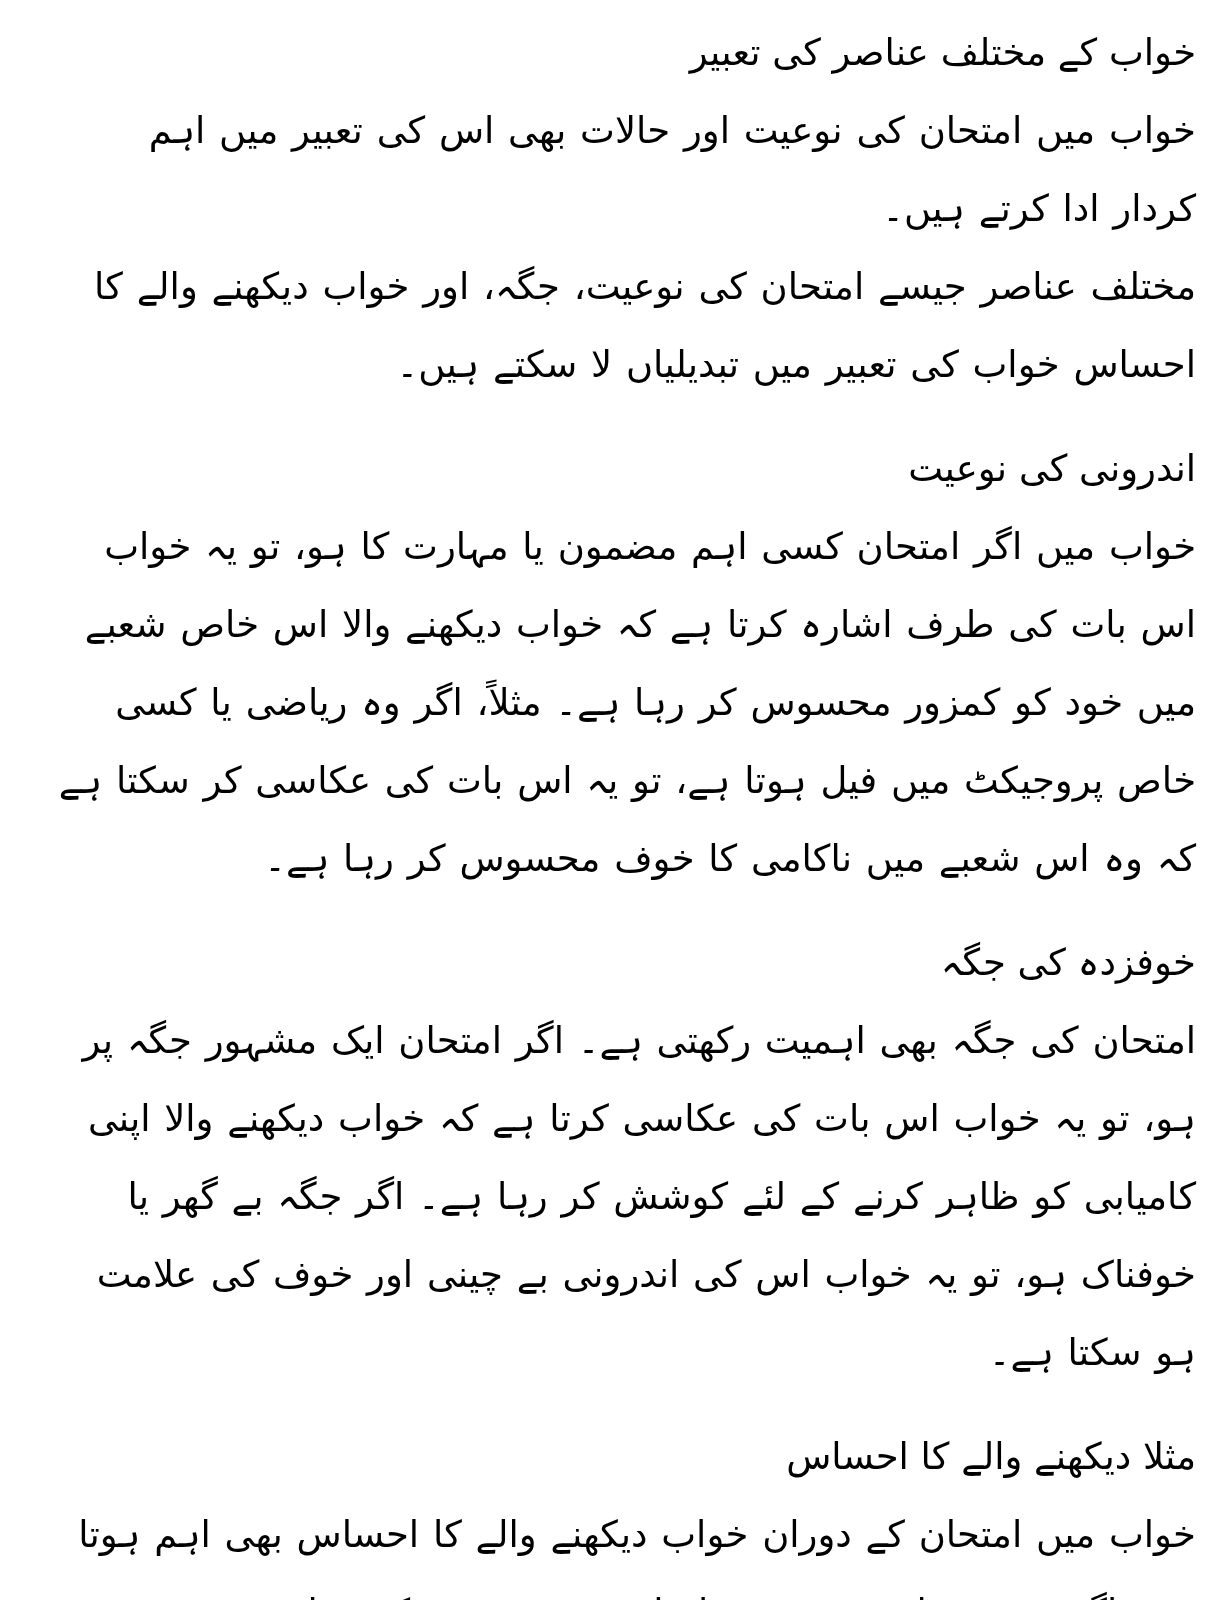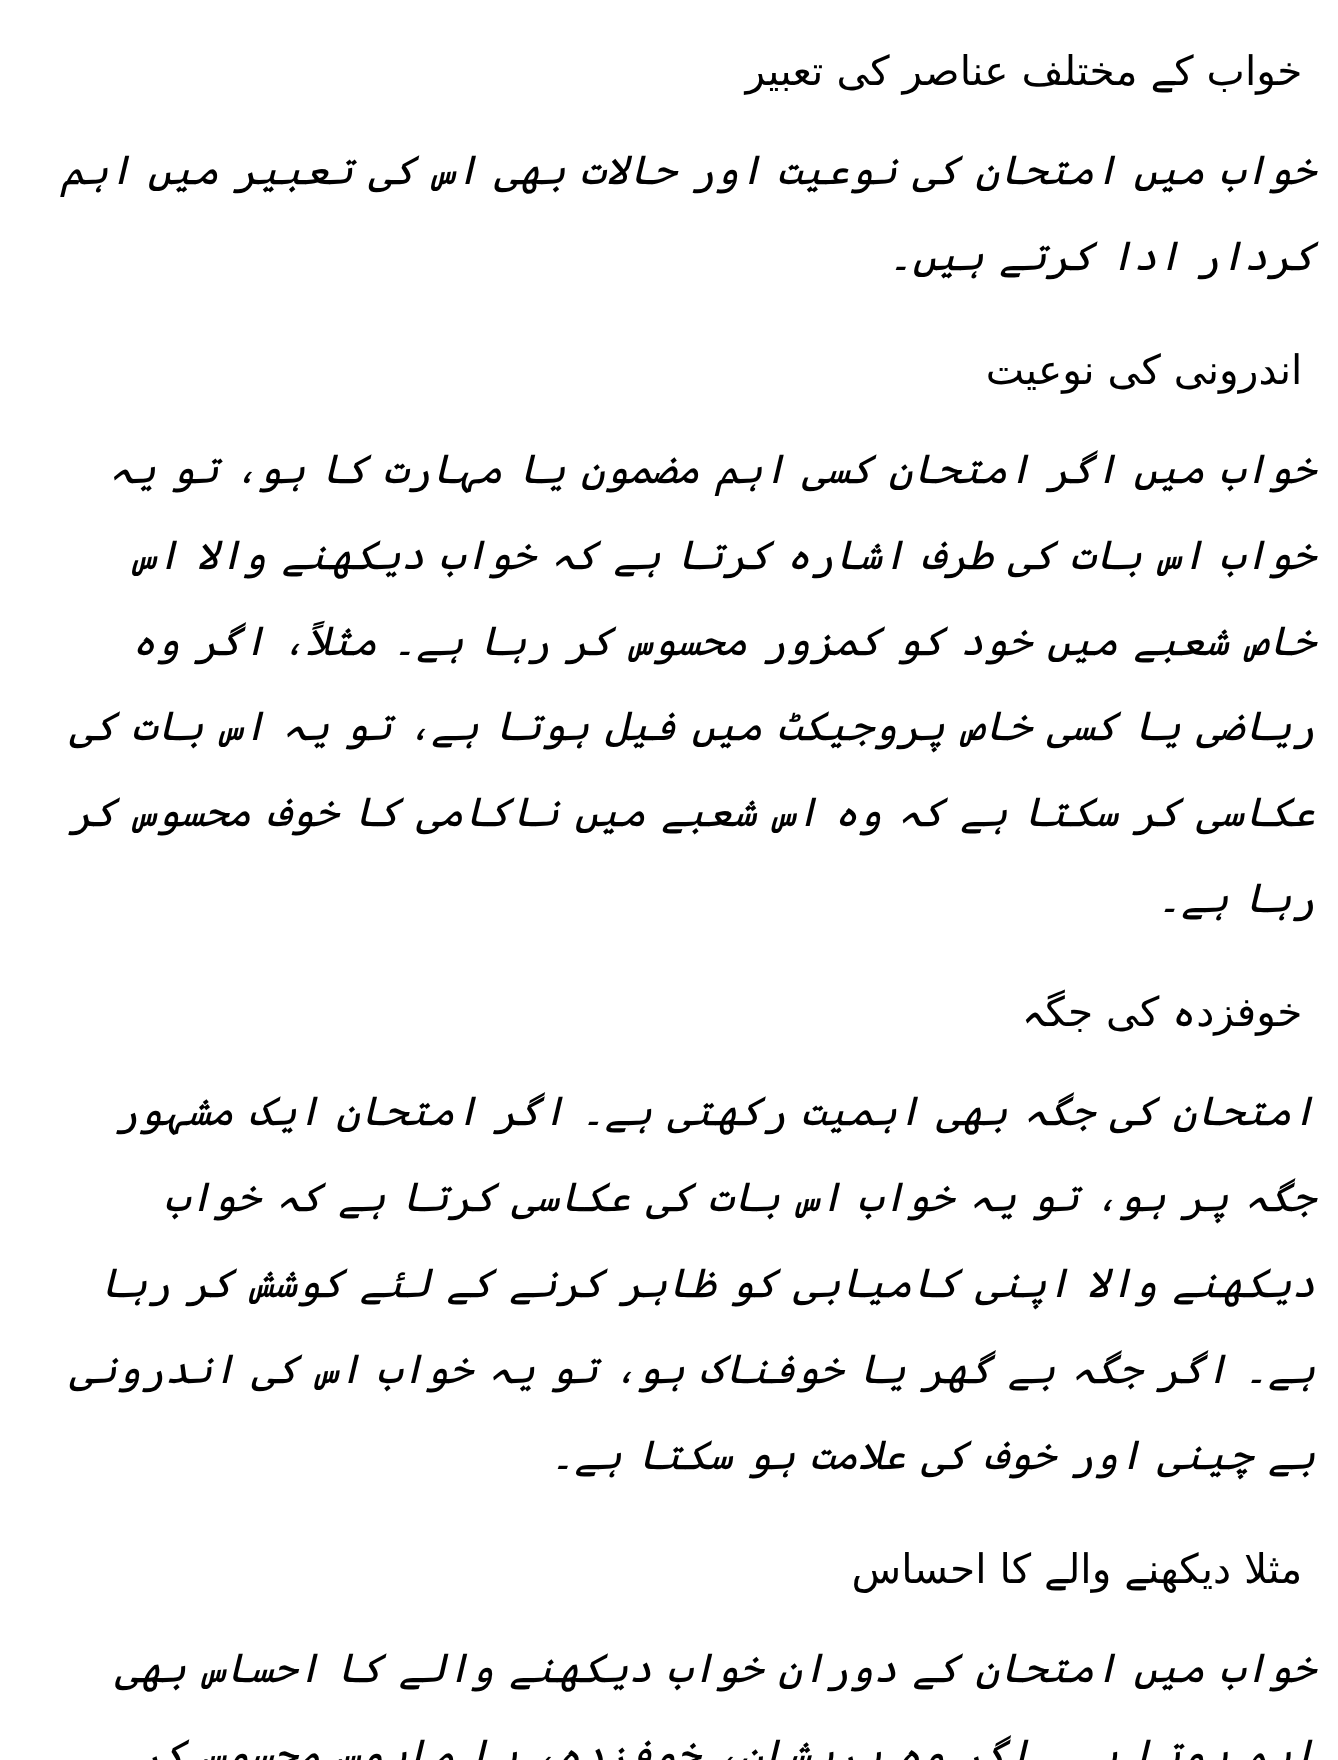--- a/index.html
+++ b/index.html
@@ -19,47 +19,47 @@
     box-sizing: border-box;
     width: 1216px;
     min-height: 1600px;
     padding: 14px 20px 20px 55px;
     background: #ffffff;
   }
   .section-heading {
     font-size: 37px;
     font-weight: 400;
     line-height: 78px;
-    margin: 12px;
+    margin: 0;
     direction: rtl;
     unicode-bidi: plaintext;
   }
   .section + .section .section-heading {
     margin-top: 26px;
   }
   .paragraph {
     font-size: 37px;
     font-weight: 400;
     line-height: 78px;
     margin: 0;
     text-align: right;
     direction: rtl;
     unicode-bidi: plaintext;
     word-spacing: 2px;
-    font-style: italic;
   }
 </style>
 </head>
 <body>
 
 <div class="page">
 
   <div class="section">
     <h2 class="section-heading">خواب کے مختلف عناصر کی تعبیر</h2>
     <p class="paragraph">خواب میں امتحان کی نوعیت اور حالات بھی اس کی تعبیر میں اہم کردار ادا کرتے ہیں۔</p>
+    <p class="paragraph">مختلف عناصر جیسے امتحان کی نوعیت، جگہ، اور خواب دیکھنے والے کا احساس خواب کی تعبیر میں تبدیلیاں لا سکتے ہیں۔</p>
   </div>
 
   <div class="section">
     <h2 class="section-heading">اندرونی کی نوعیت</h2>
     <p class="paragraph">خواب میں اگر امتحان کسی اہم مضمون یا مہارت کا ہو، تو یہ خواب اس بات کی طرف اشارہ کرتا ہے کہ خواب دیکھنے والا اس خاص شعبے میں خود کو کمزور محسوس کر رہا ہے۔ مثلاً، اگر وہ ریاضی یا کسی خاص پروجیکٹ میں فیل ہوتا ہے، تو یہ اس بات کی عکاسی کر سکتا ہے کہ وہ اس شعبے میں ناکامی کا خوف محسوس کر رہا ہے۔</p>
   </div>
 
   <div class="section">
     <h2 class="section-heading">خوفزدہ کی جگہ</h2>
     <p class="paragraph">امتحان کی جگہ بھی اہمیت رکھتی ہے۔ اگر امتحان ایک مشہور جگہ پر ہو، تو یہ خواب اس بات کی عکاسی کرتا ہے کہ خواب دیکھنے والا اپنی کامیابی کو ظاہر کرنے کے لئے کوشش کر رہا ہے۔ اگر جگہ بے گھر یا خوفناک ہو، تو یہ خواب اس کی اندرونی بے چینی اور خوف کی علامت ہو سکتا ہے۔</p>

